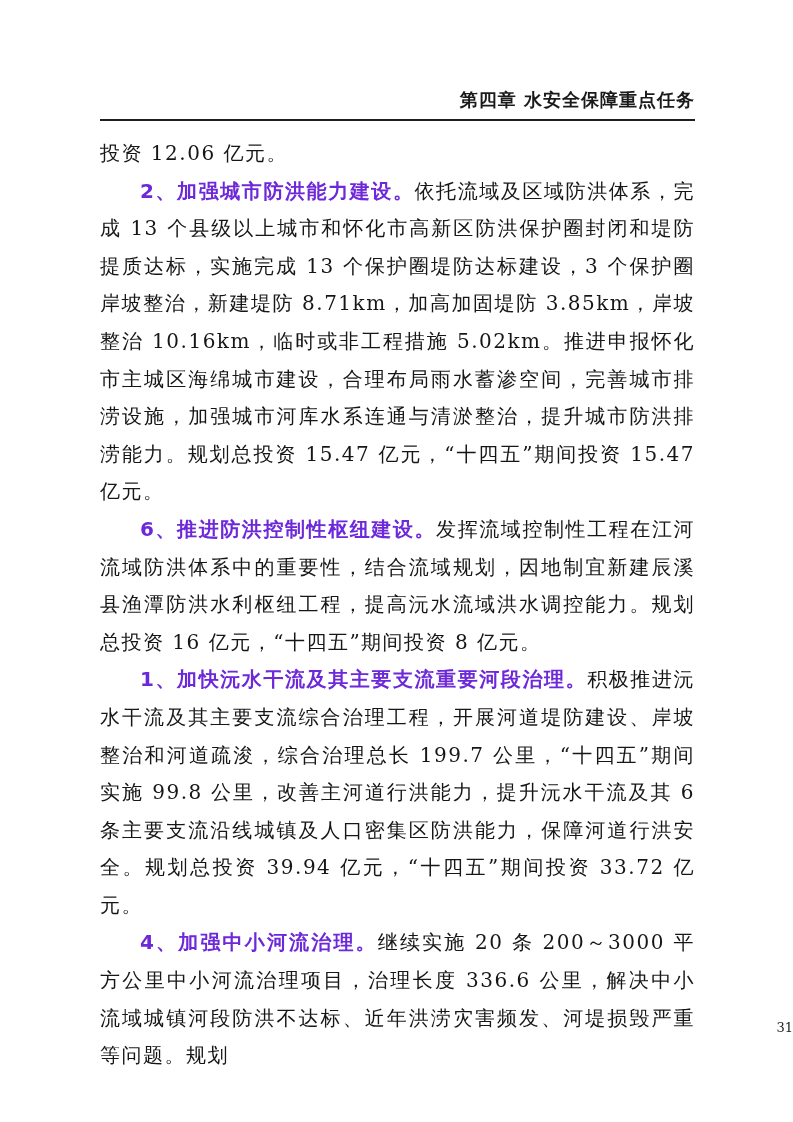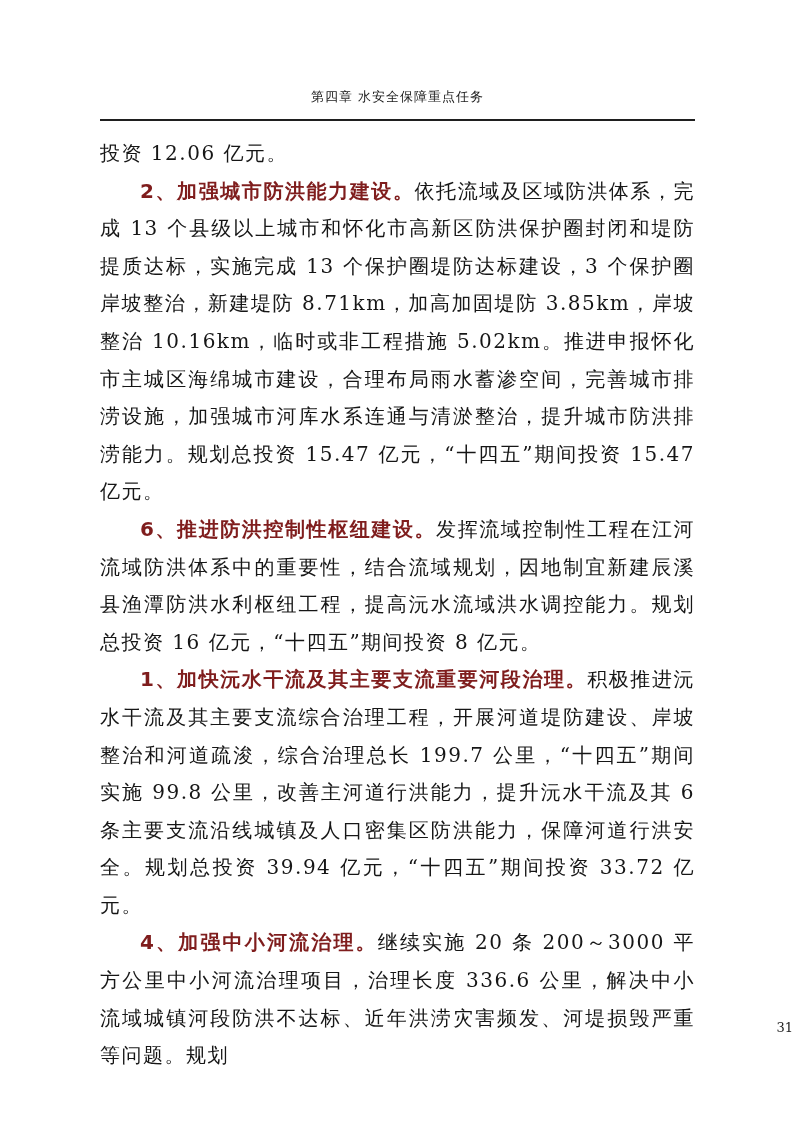--- a/index.html
+++ b/index.html
@@ -15,24 +15,24 @@
     background: #ffffff;
     overflow: hidden;
     font-family: "DejaVu Serif", serif;
     color: #141414;
   }
   .running-header {
     position: absolute;
     top: 88px;
     left: 100px;
     width: 595px;
-    text-align: center;
+    text-align: right;
     font-family: "DejaVu Sans", "Liberation Sans", sans-serif;
-    font-weight: 400;
-    font-size: 13px;
+    font-weight: 700;
+    font-size: 18px;
     letter-spacing: 1px;
     color: #1a1a1a;
   }
   .header-rule {
     position: absolute;
     top: 119px;
     left: 100px;
     width: 595px;
     height: 2px;
     background: #1f1f1f;
@@ -52,21 +52,21 @@
     text-justify: inter-ideograph;
     letter-spacing: 1.5px;
     color: #161616;
   }
   .body-text p.indented {
     text-indent: 2em;
   }
   .para-lead {
     font-family: "DejaVu Sans", "Liberation Sans", sans-serif;
     font-weight: 700;
-    color: #7f1d1d;
+    color: #6d28d9;
   }
   .page-footer {
     position: absolute;
     top: 1020px;
     left: 0;
     width: 793px;
     text-align: right;
     font-size: 13px;
     color: #222222;
   }

